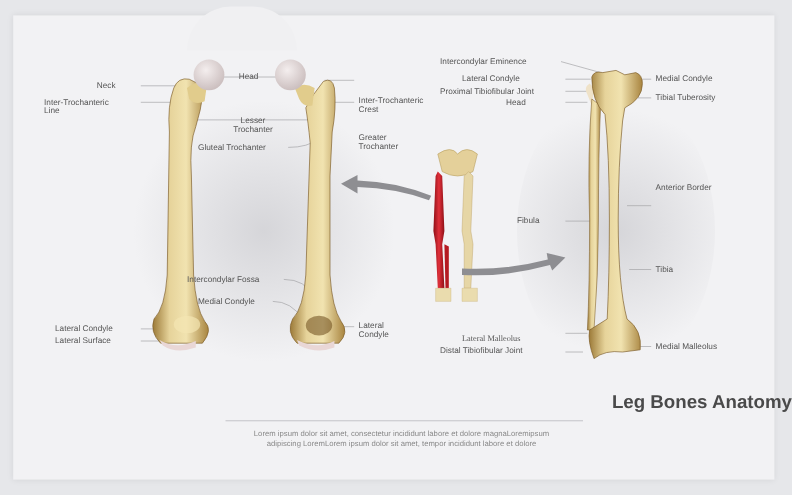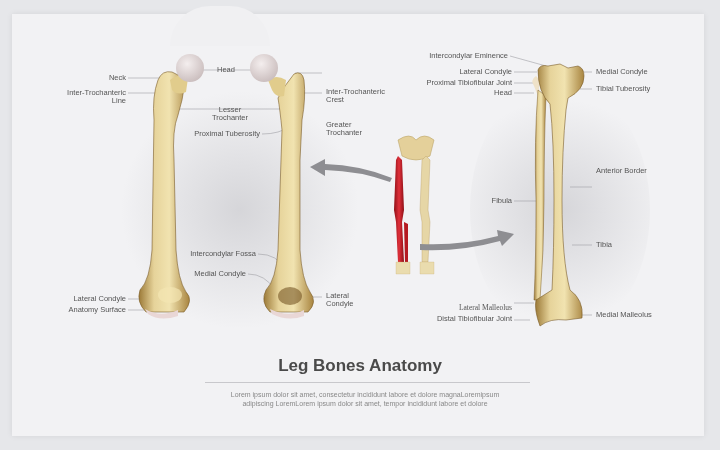--- a/index.html
+++ b/index.html
@@ -2,23 +2,23 @@
 <html><head>
 <meta charset="utf-8">
 <style>
   html, body { margin:0; padding:0; }
   body { width:720px; height:450px; background:#e6e7ea; position:relative; overflow:hidden; font-family:"Liberation Sans", sans-serif; }
   .card { position:absolute; left:12px; top:14px; width:692px; height:422px; background:#f2f2f4; box-shadow:0 0 6px rgba(0,0,0,0.08); }
   .glow { position:absolute; border-radius:50%; background:radial-gradient(circle, rgba(190,190,195,0.55) 0%, rgba(242,242,244,0) 70%); }
   .tab-bump { position:absolute; left:170px; top:6px; width:100px; height:40px; border-radius:50px 50px 0 0; background:#f0f0f2; }
   svg.art { position:absolute; left:0; top:0; }
   .lbl { position:absolute; font-size:7.5px; color:#555; line-height:8px; white-space:nowrap; }
-  .lbl.r { text-align:right; }
+  .lbl.r { text-align:left; }
   .lbl.c { text-align:center; }
-  .title { position:absolute; left:0; width:720px; top:356px; text-align:center; font-size:17px; font-weight:bold; color:#4a4a4a; }
+  .title { position:absolute; left:0; width:720px; top:356px; text-align:right; font-size:17px; font-weight:bold; color:#4a4a4a; }
   .rule { position:absolute; left:205px; width:325px; top:382px; height:1px; background:#c8c8cc; }
   .sub { position:absolute; left:180px; width:370px; top:390px; text-align:center; font-size:7px; color:#888; line-height:9px; }
 </style>
 </head>
 <body>
 
 <div class="card"></div>
 <div class="tab-bump"></div>
 <div class="glow" style="left:120px;top:90px;width:240px;height:240px;"></div>
 <div class="glow" style="left:470px;top:80px;width:180px;height:260px;"></div>
@@ -109,25 +109,25 @@
 <div class="lbl r" style="left:88px;top:74px;width:38px;">Neck</div>
 <div class="lbl r" style="left:40px;top:89px;width:86px;white-space:pre-line;">Inter-Trochanteric
 Line</div>
 <div class="lbl c" style="left:206px;top:66px;width:40px;">Head</div>
 <div class="lbl" style="left:326px;top:85px;width:70px;white-space:pre-line;margin-top:36px;">Greater
 Trochanter</div>
 <div class="lbl" style="left:326px;top:88px;width:80px;white-space:pre-line;">Inter-Trochanteric
 Crest</div>
 <div class="lbl c" style="left:200px;top:106px;width:60px;white-space:pre-line;">Lesser
 Trochanter</div>
-<div class="lbl r" style="left:180px;top:130px;width:80px;">Proximal Tuberosity</div>
+<div class="lbl r" style="left:180px;top:130px;width:80px;">Gluteal Trochanter</div>
 <div class="lbl r" style="left:170px;top:250px;width:86px;">Intercondylar Fossa</div>
 <div class="lbl r" style="left:180px;top:270px;width:66px;">Medial Condyle</div>
 <div class="lbl r" style="left:50px;top:295px;width:76px;">Lateral Condyle</div>
-<div class="lbl r" style="left:50px;top:306px;width:76px;">Anatomy Surface</div>
+<div class="lbl r" style="left:50px;top:306px;width:76px;">Lateral Surface</div>
 <div class="lbl" style="left:326px;top:292px;width:50px;white-space:pre-line;">Lateral
 Condyle</div>
 
 <div class="lbl r" style="left:400px;top:52px;width:108px;">Intercondylar Eminence</div>
 <div class="lbl r" style="left:420px;top:68px;width:92px;">Lateral Condyle</div>
 <div class="lbl r" style="left:400px;top:79px;width:112px;">Proximal Tibiofibular Joint</div>
 <div class="lbl r" style="left:460px;top:89px;width:52px;">Head</div>
 <div class="lbl" style="left:596px;top:68px;width:80px;">Medial Condyle</div>
 <div class="lbl" style="left:596px;top:85px;width:80px;">Tibial Tuberosity</div>
 <div class="lbl r" style="left:470px;top:197px;width:42px;">Fibula</div>

